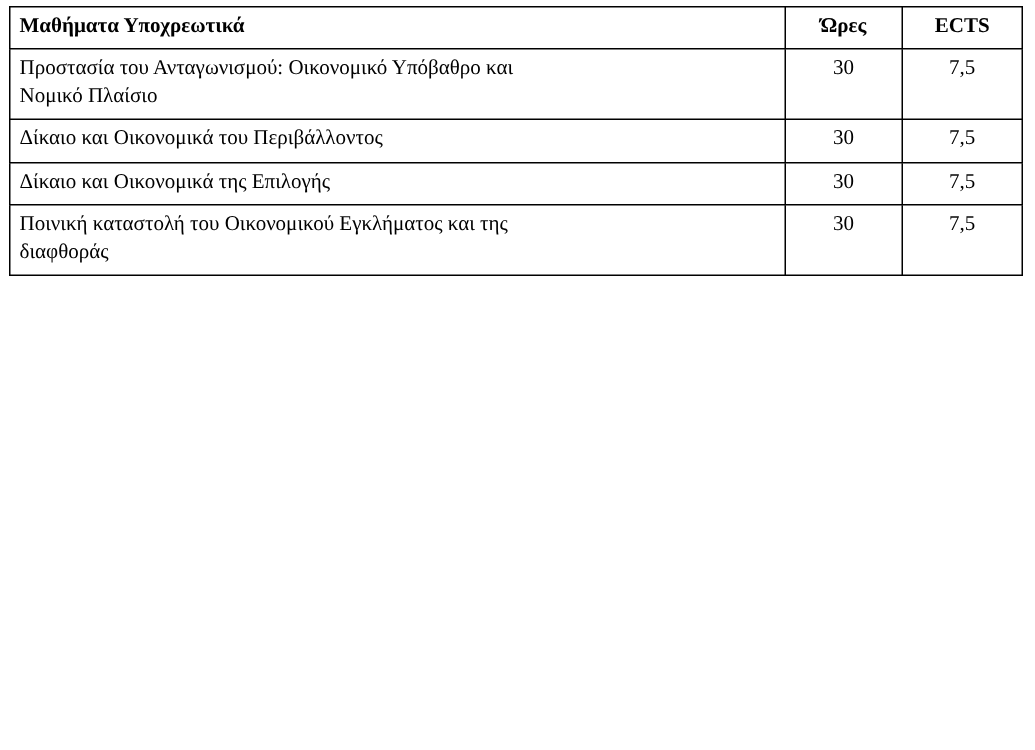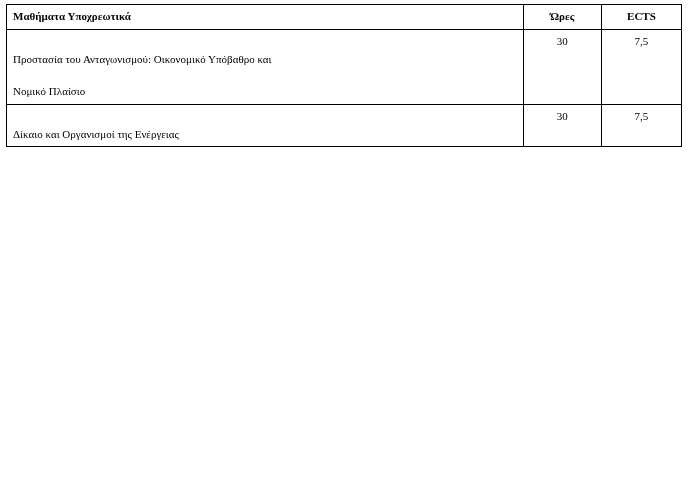--- a/index.html
+++ b/index.html
@@ -22,21 +22,21 @@
   }
   table.curriculum {
     border-collapse: collapse;
     width: 676px;
     table-layout: fixed;
   }
   table.curriculum td {
     border: 1px solid #000000;
     vertical-align: top;
     padding: 4px 6px 5px 6px;
-    font-size: 11px;
+    font-size: 14px;
     line-height: 1.32;
   }
   col.c-title { width: 516px; }
   col.c-hours { width: 78px; }
   col.c-ects  { width: 80px; }
 
   td.title {
     text-align: justify;
     text-align-last: left;
     hyphens: none;
@@ -52,21 +52,20 @@
     font-weight: bold;
     margin-left: 28px;
   }
   .spread-line {
     display: block;
     text-align: justify;
     text-align-last: justify;
   }
   .plain-line {
     display: block;
-    margin-top: 18px;
   }
 </style>
 </head>
 <body>
 
 <div class="page">
   <table class="curriculum">
     <colgroup>
       <col class="c-title">
       <col class="c-hours">
@@ -81,30 +80,45 @@
 
       <tr>
         <td class="title">
           <span class="plain-line">Προστασία του Ανταγωνισμού: Οικονομικό Υπόβαθρο και</span>
           <span class="plain-line">Νομικό Πλαίσιο</span>
         </td>
         <td class="num">30</td>
         <td class="num">7,5</td>
       </tr>
 
+      <tr>
+        <td class="title">
+          <span class="plain-line">Δίκαιο και Οικονομικά του Περιβάλλοντος</span>
+        </td>
+        <td class="num">30</td>
+        <td class="num">7,5</td>
+      </tr>
 
 
 
 
 
       <tr>
         <td class="title">
-          <span class="plain-line">Δίκαιο και Οργανισμοί της Ενέργειας</span>
+          <span class="plain-line">Δίκαιο και Οικονομικά της Επιλογής</span>
         </td>
         <td class="num">30</td>
         <td class="num">7,5</td>
       </tr>
 
 
 
+      <tr>
+        <td class="title">
+          <span class="plain-line">Ποινική καταστολή του Οικονομικού Εγκλήματος και της</span>
+          <span class="plain-line">διαφθοράς</span>
+        </td>
+        <td class="num">30</td>
+        <td class="num">7,5</td>
+      </tr>
     </tbody>
   </table>
 </div>
 
 </body></html>

